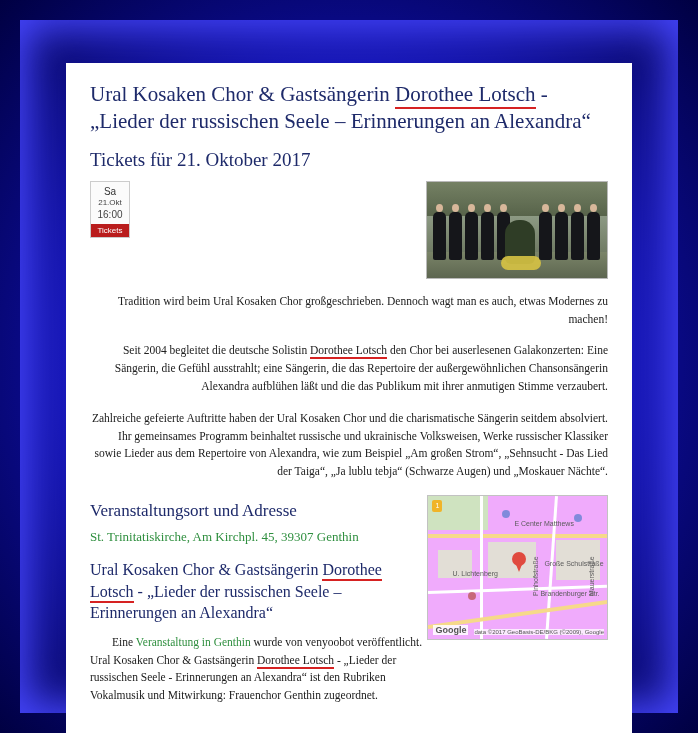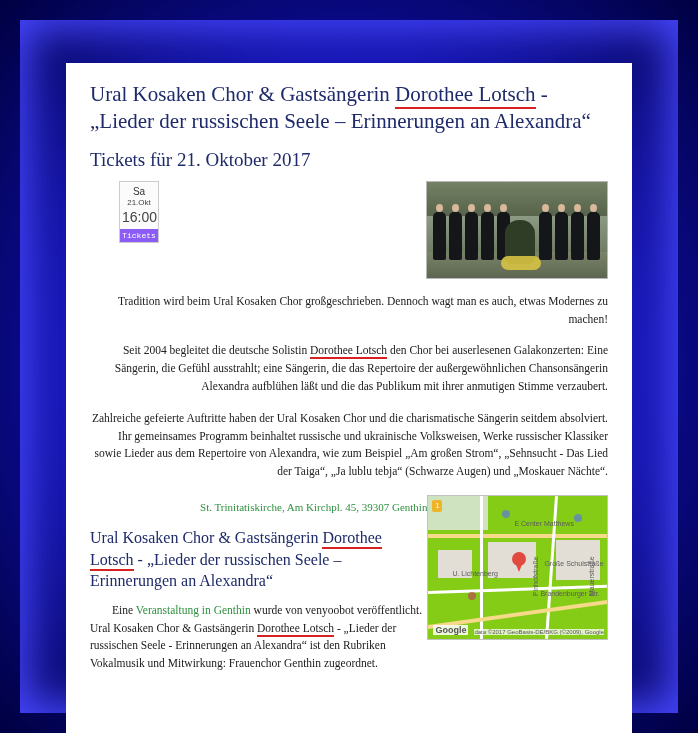--- a/index.html
+++ b/index.html
@@ -67,49 +67,48 @@
     margin-bottom: 14px;
   }
   .date-badge {
     width: 40px;
     border: 1px solid #cccccc;
     background: #fbfbfb;
     text-align: center;
     font-family: "Liberation Sans", sans-serif;
     padding: 3px 2px 4px 2px;
     box-sizing: border-box;
-    margin-left: 29px;
   }
   .date-badge .d-day {
     font-size: 10px;
     color: #333;
     display: block;
     line-height: 1.3;
   }
   .date-badge .d-date {
     font-size: 8px;
     color: #444;
     display: block;
     line-height: 1.3;
   }
   .date-badge .d-time {
-    font-size: 14px;
+    font-size: 10px;
     color: #444;
     display: block;
     line-height: 1.3;
     margin-bottom: 3px;
   }
   .tickets-btn {
     display: block;
     font-size: 8px;
     color: #ffffff;
-    background: #8b5cf6;
+    background: #b91c1c;
     padding: 2px 0;
     margin: 0 -2px -4px -2px;
-    font-family: Liberation Mono, monospace;
+    font-family: Liberation Sans, sans-serif;
   }
   
   .photo {
     width: 180px;
     height: 96px;
     position: relative;
     overflow: hidden;
     background: linear-gradient(#9aa58e 0%, #8d9a84 35%, #6f7a63 75%, #5c6653 100%);
     border: 1px solid #b9b9b9;
   }
@@ -175,23 +174,22 @@
   }
   h2.section {
     font-family: "Liberation Serif", serif;
     font-size: 17px;
     font-weight: normal;
     color: #1e2a6a;
     margin: 6px 0 8px 0;
   }
   .address {
     font-family: "Liberation Serif", serif;
-    font-size: 11px;
+    font-size: 13px;
     margin: 6px 0 14px 0;
-    text-align: right;
   }
   .address .venue {
     color: #2f8f3f;
   }
   .address .rest {
     color: #2f8f3f;
   }
   h3.subhead {
     font-family: "Liberation Serif", serif;
     font-size: 16px;
@@ -216,21 +214,21 @@
     margin: 0;
   }
   .link-green {
     color: #2f8f3f;
   }
   
   .map {
     position: relative;
     width: 180px;
     height: 143px;
-    background: #84cc16;
+    background: #f0abfc;
     border: 1px solid #c2c2c2;
     overflow: hidden;
     font-family: "Liberation Sans", sans-serif;
   }
   .map .road {
     position: absolute;
     background: #ffffff;
   }
   .map .road.h1 { left:0; top: 38px; width: 100%; height: 4px; }
   .map .road.h2 { left:0; top: 92px; width: 100%; height: 3px; transform: rotate(-2deg); }
@@ -373,20 +371,21 @@
     <p class="body">Tradition wird beim Ural Kosaken Chor großgeschrieben. Dennoch wagt man es auch, etwas Modernes zu machen!</p>
 
     <p class="body">
       <span>Seit 2004 begleitet die deutsche Solistin </span><span class="u-red">Dorothee Lotsch</span><span> den Chor bei auserlesenen Galakonzerten: Eine Sängerin, die Gefühl ausstrahlt; eine Sängerin, die das Repertoire der außergewöhnlichen Chansonsängerin Alexandra aufblühen läßt und die das Publikum mit ihrer anmutigen Stimme verzaubert.</span>
     </p>
 
     <p class="body">Zahlreiche gefeierte Auftritte haben der Ural Kosaken Chor und die charismatische Sängerin seitdem absolviert. Ihr gemeinsames Programm beinhaltet russische und ukrainische Volksweisen, Werke russischer Klassiker sowie Lieder aus dem Repertoire von Alexandra, wie zum Beispiel „Am großen Strom“, „Sehnsucht - Das Lied der Taiga“, „Ja lublu tebja“ (Schwarze Augen) und „Moskauer Nächte“.</p>
 
     <div class="lower">
       <div class="lower-left">
+        <h2 class="section">Veranstaltungsort und Adresse</h2>
 
         <div class="address">
           <span class="venue">St. Trinitatiskirche</span><span class="rest">, Am Kirchpl. 45, 39307 Genthin</span>
         </div>
 
         <h3 class="subhead">
           <span>Ural Kosaken Chor &amp; Gastsängerin </span><span class="u-red">Dorothee Lotsch</span><span> - „Lieder der russischen Seele – Erinnerungen an Alexandra“</span>
         </h3>
 
         <p class="final-para">

